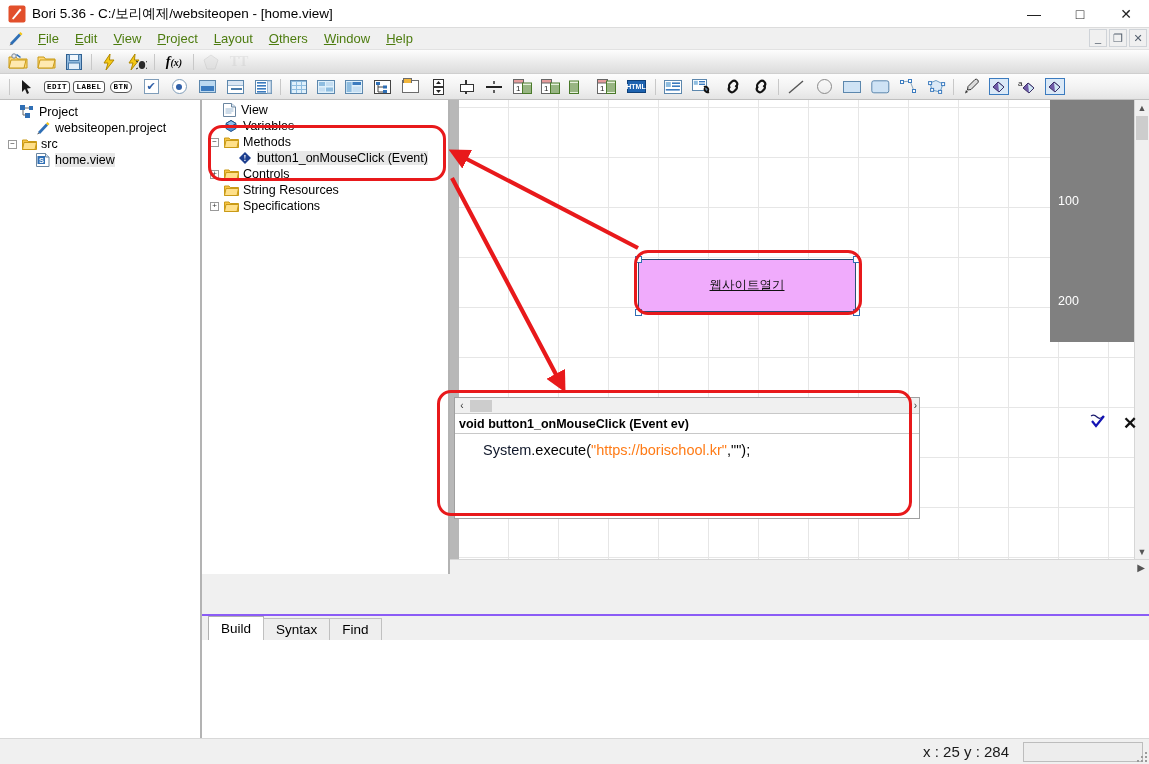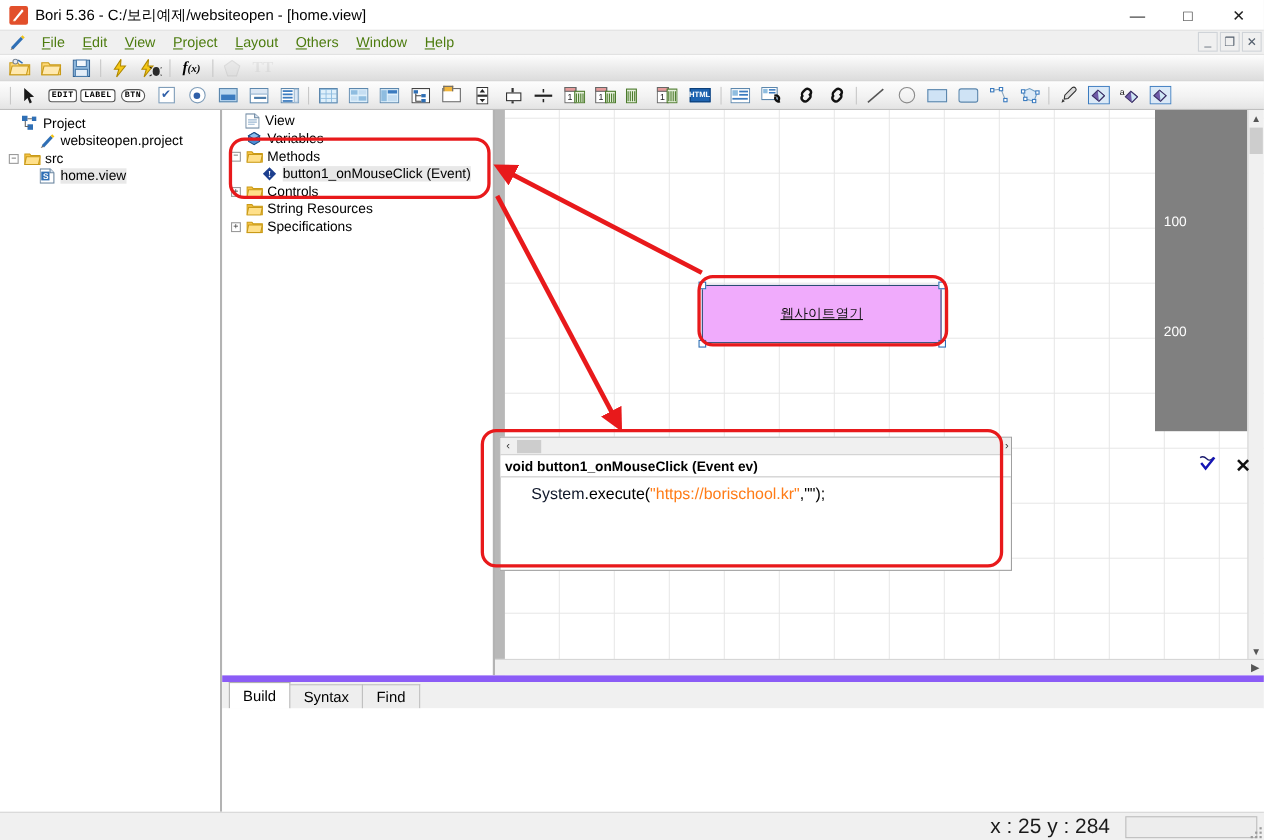--- a/index.html
+++ b/index.html
@@ -159,37 +159,37 @@
   .code-sig{
     height:20px;background:#fff;border-bottom:1px solid #c8c8c8;
     display:flex;align-items:center;padding-left:4px;font-weight:bold;font-size:12.5px;
   }
   .code-body{ padding:8px 0 0 28px;font-size:14.5px;font-family:"Liberation Sans",sans-serif; }
   .k-sys{ color:#0f172a; }
   .k-str{ color:#ff7b16; }
 
   
   .bottom-pane{
-    flex:0 0 124px; background:#fff; border-top:6px solid #8b5cf6; position:relative;
-    display:flex;flex-direction:column;
+    flex:0 0 124px; background:#fff; border-top:2px solid #8b5cf6; position:relative;
+    display:flex;flex-direction:column;margin-top:40px;
   }
   .tabs{ height:24px;display:flex;align-items:flex-end;background:#f0f0f0;padding-left:6px; }
   .tab{
     height:22px;padding:0 12px;display:flex;align-items:center;font-size:13.5px;
     border:1px solid #c0c0c0;border-bottom:0;background:#eeeeee;color:#000;margin-right:-1px;
   }
   .tab.active{ background:#fff;height:24px;border-color:#b0b0b0; }
   .tab-body{ flex:1 1 auto;background:#fff; }
 
   
   .statusbar{
     height:26px;flex:0 0 26px;background:#f0f0f0;border-top:1px solid #d8d8d8;
     display:flex;align-items:center;justify-content:flex-end;padding-right:6px;position:relative;
   }
-  .status-coord{ font-size:19px;color:#1a1a1a;padding-right:14px;font-family:"Liberation Sans",sans-serif; }
+  .status-coord{ font-size:15px;color:#1a1a1a;padding-right:14px;font-family:"Liberation Sans",sans-serif; }
   .status-box{ width:120px;height:20px;background:#ededed;border:1px solid #bdbdbd; }
   .grip{ position:absolute;right:2px;bottom:2px;width:12px;height:12px; }
   .grip i{ position:absolute;width:2px;height:2px;background:#9a9a9a; }
 
   
   .annot{ position:absolute;inset:0;pointer-events:none; }
   .annot-rect{ position:absolute;border:3.5px solid #e8191b;border-radius:14px; }
   svg.arrows{ position:absolute;inset:0;width:100%;height:100%; }
 </style>
 </head>
@@ -638,21 +638,21 @@
                 </span>
                 <span>Specifications</span>
               </div>
             </div>
         </div>
 
         <div class="canvas-wrap">
           <div class="canvas-grid"></div>
           <div class="canvas-hruler"></div>
 
-          <div class="ruler-v" style="right:15px; top:0; bottom:0; height:292px;">
+          <div class="ruler-v" style="right:15px; top:0; bottom:0; height:242px;">
             <span class="ruler-lbl" style="top:94px">100</span>
             <span class="ruler-lbl" style="top:194px">200</span>
           </div>
 
           <div class="design-btn" style="left:188px; top:159px; width:218px; height:53px;">
             <span>웹사이트열기</span>
           </div>
           <div class="handle" style="left:185px; top:156px;"></div>
           <div class="handle" style="left:403px; top:156px;"></div>
           <div class="handle" style="left:185px; top:209px;"></div>

